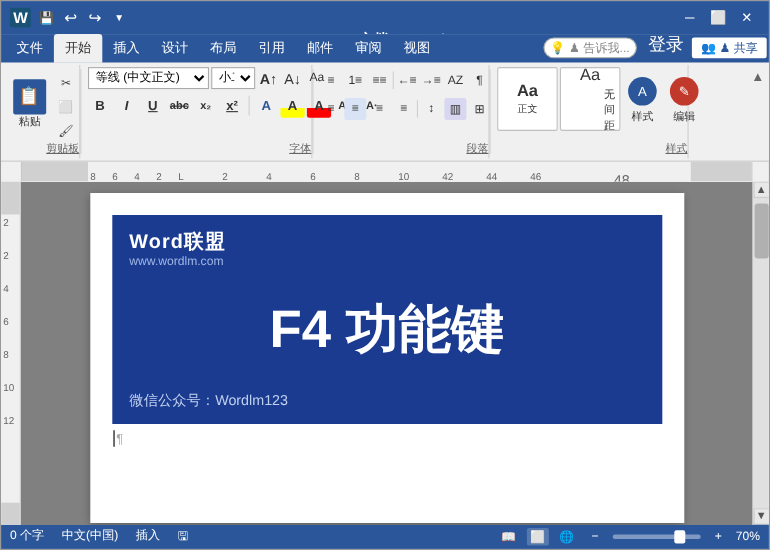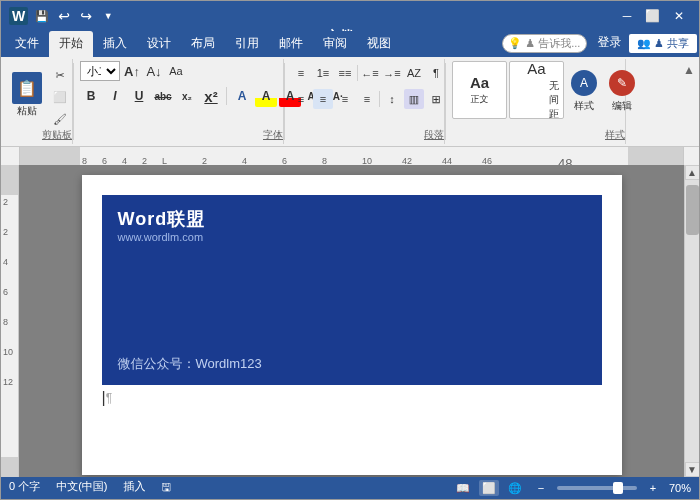--- a/index.html
+++ b/index.html
@@ -229,21 +229,21 @@
     .doc-outer { display: flex; flex: 1; overflow: hidden; }
 
     .divider { width: 1px; background: #d0d0d0; margin: 4px 0; }
 
     .tell-me { 
       display: flex; align-items: center;
       background: white; border: 1px solid #ababab;
       border-radius: 10px; padding: 1px 6px; gap: 3px;
       font-size: 11px; color: #888; cursor: pointer;
     }
-    .login-btn { color: white; font-size: 12px; cursor: pointer; padding: 2px 4px; }
+    .login-btn { color: white; font-size: 16px; cursor: pointer; padding: 2px 4px; }
     .share-btn {
       background: white; color: #2b579a; font-size: 11px;
       padding: 2px 8px; border-radius: 2px; cursor: pointer;
       display: flex; align-items: center; gap: 3px;
     }
   </style>
 </head>
 <body>
 
 <div class="app-window">
@@ -301,34 +301,37 @@
         </div>
       </div>
       <div class="ribbon-group-label">剪贴板</div>
     </div>
 
     <div class="divider"></div>
 
     <div class="ribbon-group" style="width:210px;">
       <div style="display:flex;flex-direction:column;gap:2px;flex:1;padding-bottom:14px;">
         <div class="font-row">
+          <select class="font-select">
+            <option>等线 (中文正文)</option>
+          </select>
           <select class="size-select">
             <option>小二</option>
           </select>
           <div class="icon-btn" style="font-size:13px;font-weight:bold;">A↑</div>
           <div class="icon-btn" style="font-size:13px;">A↓</div>
           <div class="icon-btn">Aa</div>
         </div>
         <div class="font-row">
           <div class="format-btn" style="font-weight:bold;">B</div>
           <div class="format-btn" style="font-style:italic;">I</div>
           <div class="format-btn" style="text-decoration:underline;">U</div>
           <div class="format-btn" style="font-size:10px;text-decoration:line-through;">abc</div>
           <div class="format-btn" style="font-size:10px;">x₂</div>
-          <div class="format-btn" style="font-size:15px;text-decoration:underline;">x²</div>
+          <div class="format-btn" style="font-size:12px;text-decoration:underline;">x²</div>
           <div class="divider" style="height:18px;margin:2px 2px;"></div>
           <div class="format-btn" style="font-size:12px;font-weight:bold;color:#2b579a;">A</div>
           <div class="format-btn" style="font-size:12px;background:linear-gradient(to bottom, transparent 60%, yellow 60%);">A</div>
           <div class="format-btn" style="font-size:12px;background:linear-gradient(to bottom, transparent 60%, red 60%);">A</div>
           <div class="format-btn" style="font-size:10px;">Aa</div>
           <div class="format-btn" style="font-size:10px;">A·</div>
         </div>
       </div>
       <div class="ribbon-group-label">字体</div>
     </div>
@@ -437,20 +440,21 @@
         </div>
 
         <div class="doc-scroll">
           <div class="page">
 
             <div class="banner">
               <div class="banner-top">
                 <div class="banner-logo">Word联盟</div>
                 <div class="banner-url">www.wordlm.com</div>
               </div>
+              <div class="banner-title">F4  功能键</div>
               <div class="banner-footer">微信公众号：Wordlm123</div>
             </div>
 
             <div style="display:flex;align-items:center;margin-top:4px;color:#333;font-size:14px;">
               <span style="font-size:16px;color:#333;">|</span>
               <span style="font-size:12px;color:#aaa;">¶</span>
             </div>
           </div>
         </div>
 

